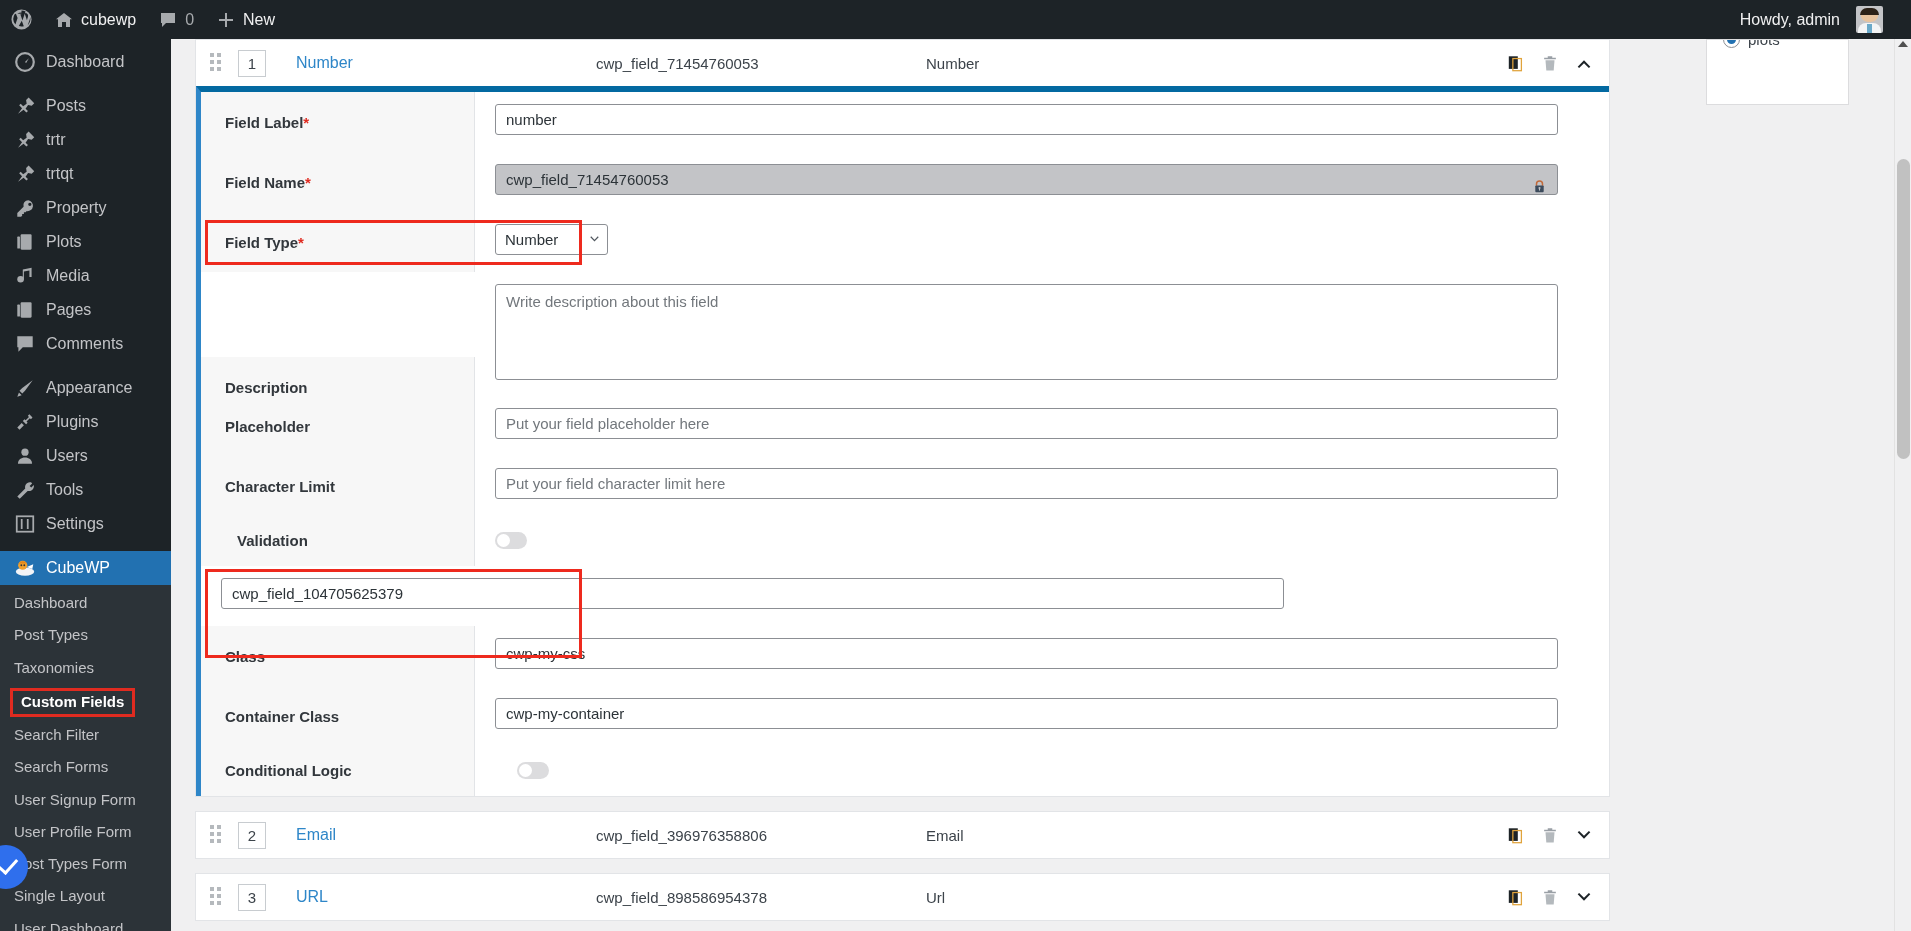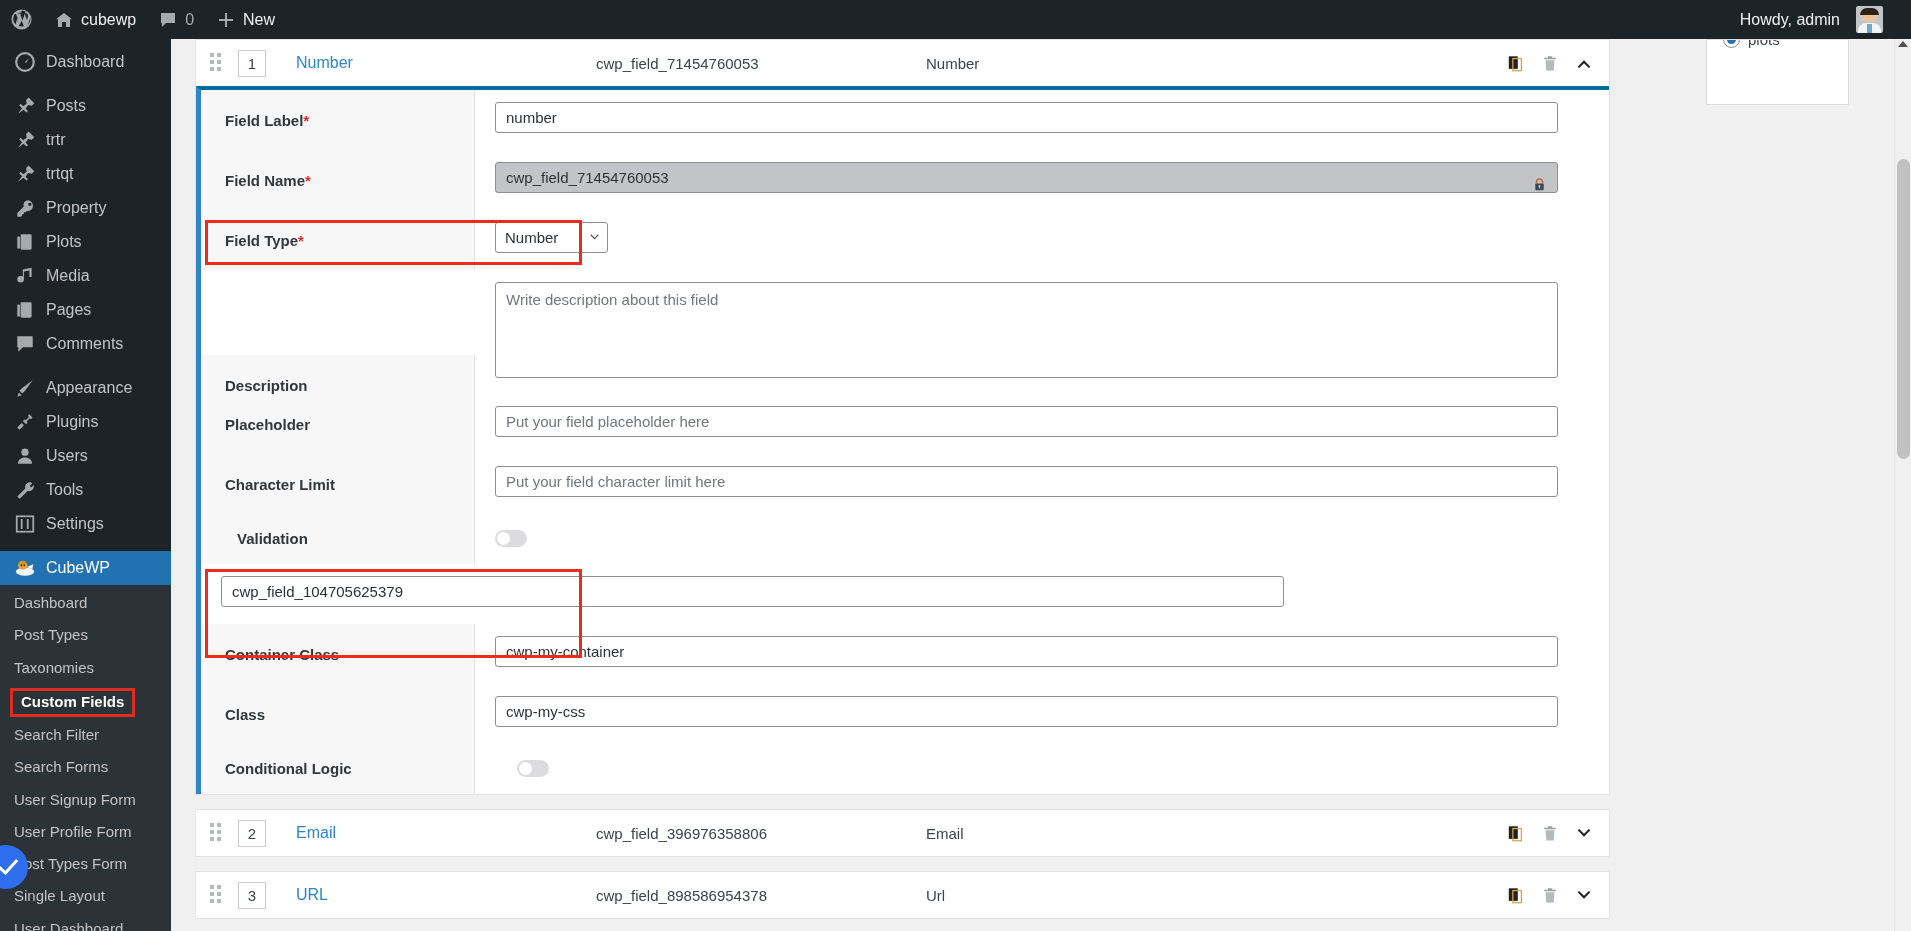--- a/index.html
+++ b/index.html
@@ -111,21 +111,21 @@
   }
   .card-fieldname { color: #3c434a; font-size: 15px; width: 330px; text-align: left; }
   .card-type { color: #3c434a; font-size: 15px; width: 270px; text-align: left; }
   .card-actions {
     position: absolute; right: 16px; top: 0; height: 46px;
     display: flex; align-items: center; gap: 16px;
   }
   .act-ico { width: 18px; height: 19px; display: block; cursor: pointer; }
 
   .card-body {
-    border-top: 4px solid #0369a1;
+    border-top: 6px solid #0369a1;
     border-left: 5px solid #2e86c8;
     display: block; background: #fff;
   }
   .frow { display: flex; align-items: stretch; min-height: 60px; position: relative; }
   .flabel {
     width: 274px; flex: none; background: #f7f7f7;
     border-right: 1px solid #e2e4e7;
     font-size: 15px; font-weight: 700; color: #32373c;
     padding: 22px 0 0 24px;
   }
@@ -501,33 +501,33 @@
         </div>
 
         <div class="frow">
           <div class="fctl">
             <input class="txt" type="text" value="cwp_field_104705625379" style="">
           </div>
         </div>
 
         <div class="frow">
           <div class="flabel">
+            <span>Class</span>
+          </div>
+          <div class="fctl">
+            <input class="txt" type="text" value="cwp-my-css" style="">
+          </div>
+        </div>
+
+        <div class="frow">
+          <div class="flabel">
             <span>Container Class</span>
           </div>
           <div class="fctl">
             <input class="txt" type="text" value="cwp-my-container" style="">
-          </div>
-        </div>
-
-        <div class="frow">
-          <div class="flabel">
-            <span>Class</span>
-          </div>
-          <div class="fctl">
-            <input class="txt" type="text" value="cwp-my-css" style="">
           </div>
         </div>
 
         <div class="frow" style="min-height:50px;gap:22px;">
           <div class="flabel" style="padding-top:16px;">
             <span>Conditional Logic</span>
           </div>
           <div class="fctl">
             <span class="toggle"></span>
           </div>

